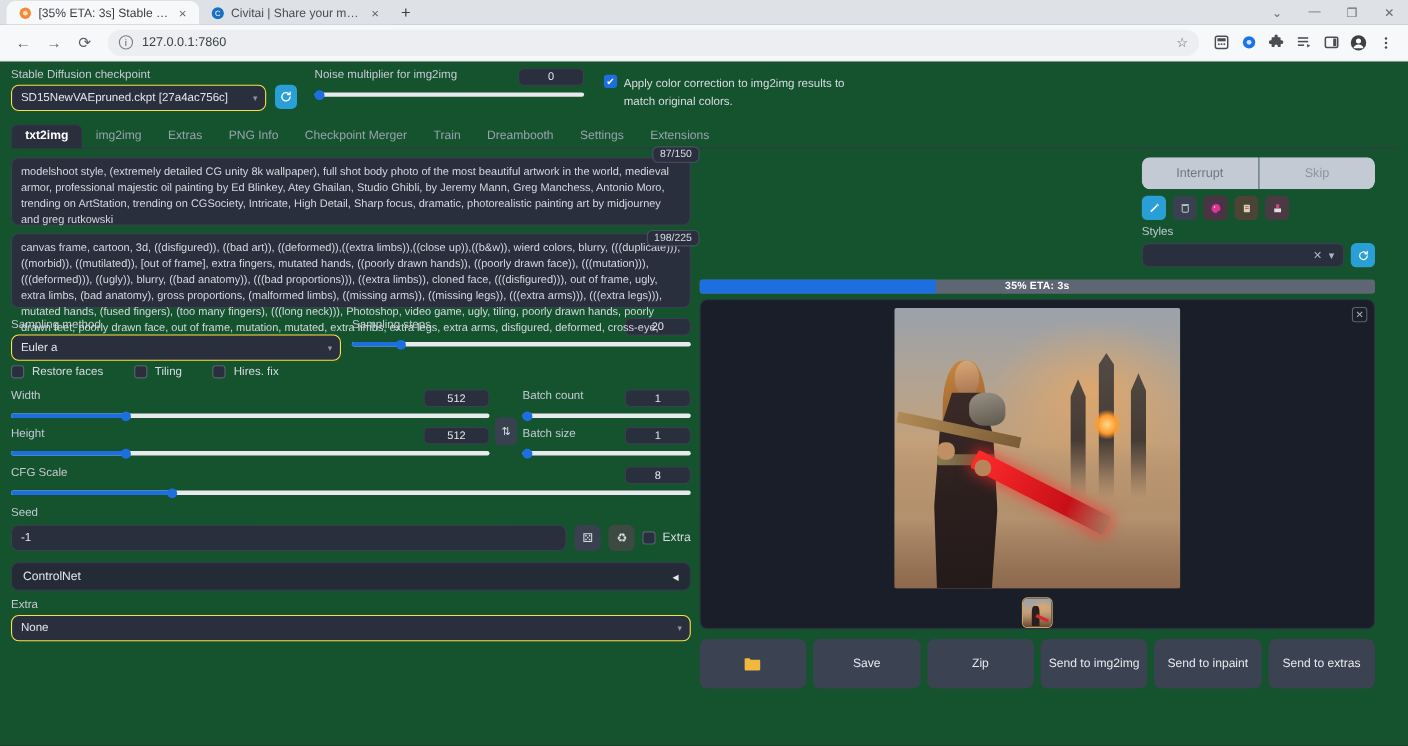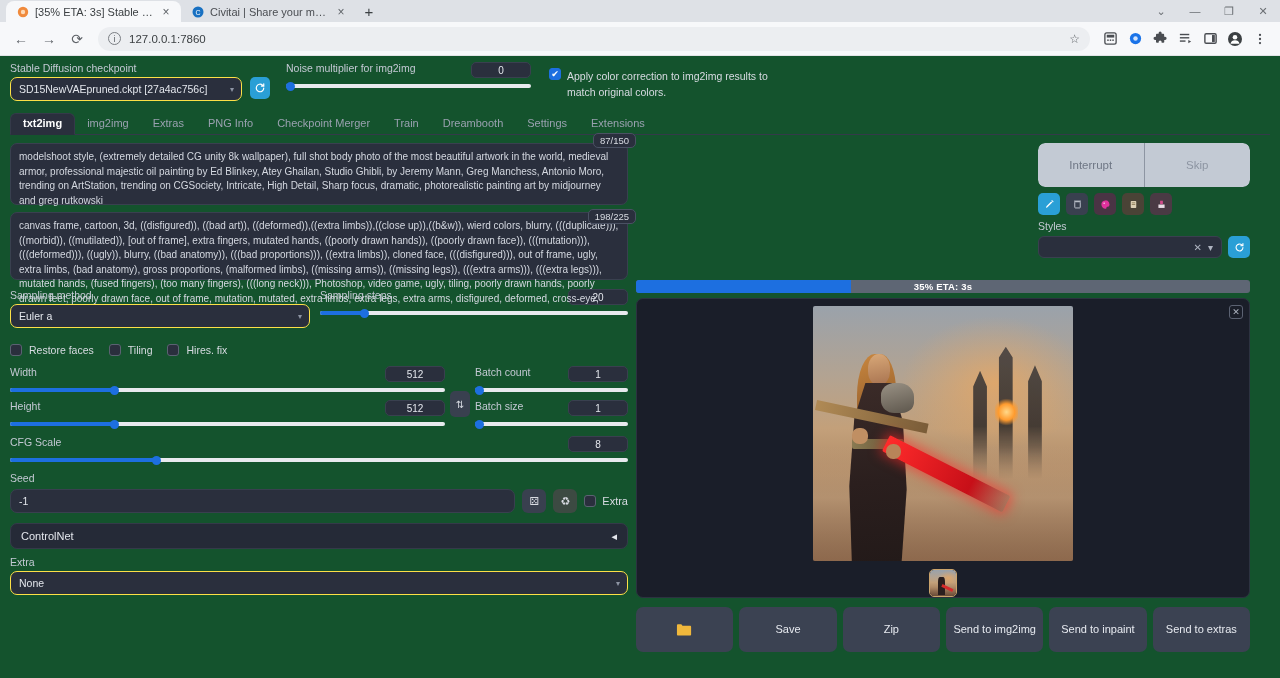--- a/index.html
+++ b/index.html
@@ -102,21 +102,21 @@
   .tokcount {
     position: absolute; background: #2a2f3d; border: 1px solid #4a5163; border-radius: 5px;
     font-size: 9.5px; color: #d8dbe2; padding: 1px 6px; right: -8px; top: -10px; z-index: 5;
   }
   .tokcount.neg-pos { top: -10px; right: -8px; }
   .prompt-row { position: relative; }
 
   
   .genrow { display: flex; gap: 4px; }
   .genbtn {
-    flex: 1; height: 44px; background: #c3cad4; color: #6f7785; border-radius: 7px;
+    flex: 1; height: 29px; background: #c3cad4; color: #6f7785; border-radius: 7px;
     display: flex; align-items: center; justify-content: center; font-size: 11.5px; text-align: right;
   }
   .genbtn.skip { color: #8d95a2; }
   .iconrow { display: flex; gap: 6px; margin-top: 6px; }
   .smicon {
     width: 22px; height: 22px; border-radius: 5px; background: #39404f;
     display: flex; align-items: center; justify-content: center; font-size: 10px;
   }
   .smicon.blue { background: #2a9fd6; }
   .styles-row { display: flex; gap: 6px; align-items: flex-end; margin-top: 4px; }
@@ -124,21 +124,21 @@
     flex: 1; height: 22px; background: #2a2f3d; border: 1px solid #39404f; border-radius: 6px;
     display: flex; align-items: center; justify-content: flex-end; gap: 6px; padding: 0 8px;
     font-size: 10px; color: #aeb4c0;
   }
 
   
   .two { display: flex; gap: 10px; margin-top: 9px; }
   .sm-wrap { width: 300px; }
   .ss-wrap { flex: 1; }
   .ss-head { display: flex; align-items: flex-start; justify-content: space-between; }
-  .checks { display: flex; gap: 15px; align-items: center; margin-top: 16px; font-size: 10.5px; }
+  .checks { display: flex; gap: 28px; align-items: center; margin-top: 4px; font-size: 10.5px; }
   .check { display: flex; gap: 7px; align-items: center; }
 
   .dimrow { display: flex; gap: 0; margin-top: 10px; align-items: center; }
   .dimleft { width: 435px; }
   .swapbtn { width: 20px; height: 26px; background: #39404f; border-radius: 5px;
     display:flex;align-items:center;justify-content:center;font-size:10px;margin: 16px 5px 0 5px; flex:none;}
   .dimright { flex: 1; }
   .field-head { display: flex; align-items: flex-start; justify-content: space-between; }
   .fieldblk { margin-top: 8px; }
   .fieldblk:first-child { margin-top: 0; }
@@ -560,21 +560,21 @@
                 <div class="smicon blue" style="width:22px;height:22px">
                   <svg width="11" height="11" viewBox="0 0 16 16">
                       <path d="M13 8a5 5 0 11-1.6-3.7M13 2.3V5.4H9.9" fill="none" stroke="#fff" stroke-width="1.6" stroke-linecap="round"></path>
                     </svg>
                 </div>
               </div>
             </div>
           </div>
         </div>
 
-        <div class="progress" style="margin-top:22px">
+        <div class="progress" style="margin-top:11px">
           <div class="bar" id="progress-fill" style="width:35%"></div>
           <div class="ptext">35% ETA: 3s</div>
         </div>
 
         <div class="gallery">
           <div class="gal-close">✕</div>
           <div class="preview">
             <div class="pv-sky"></div>
             <div class="pv-castle"></div>
             <div class="pv-glow"></div>

